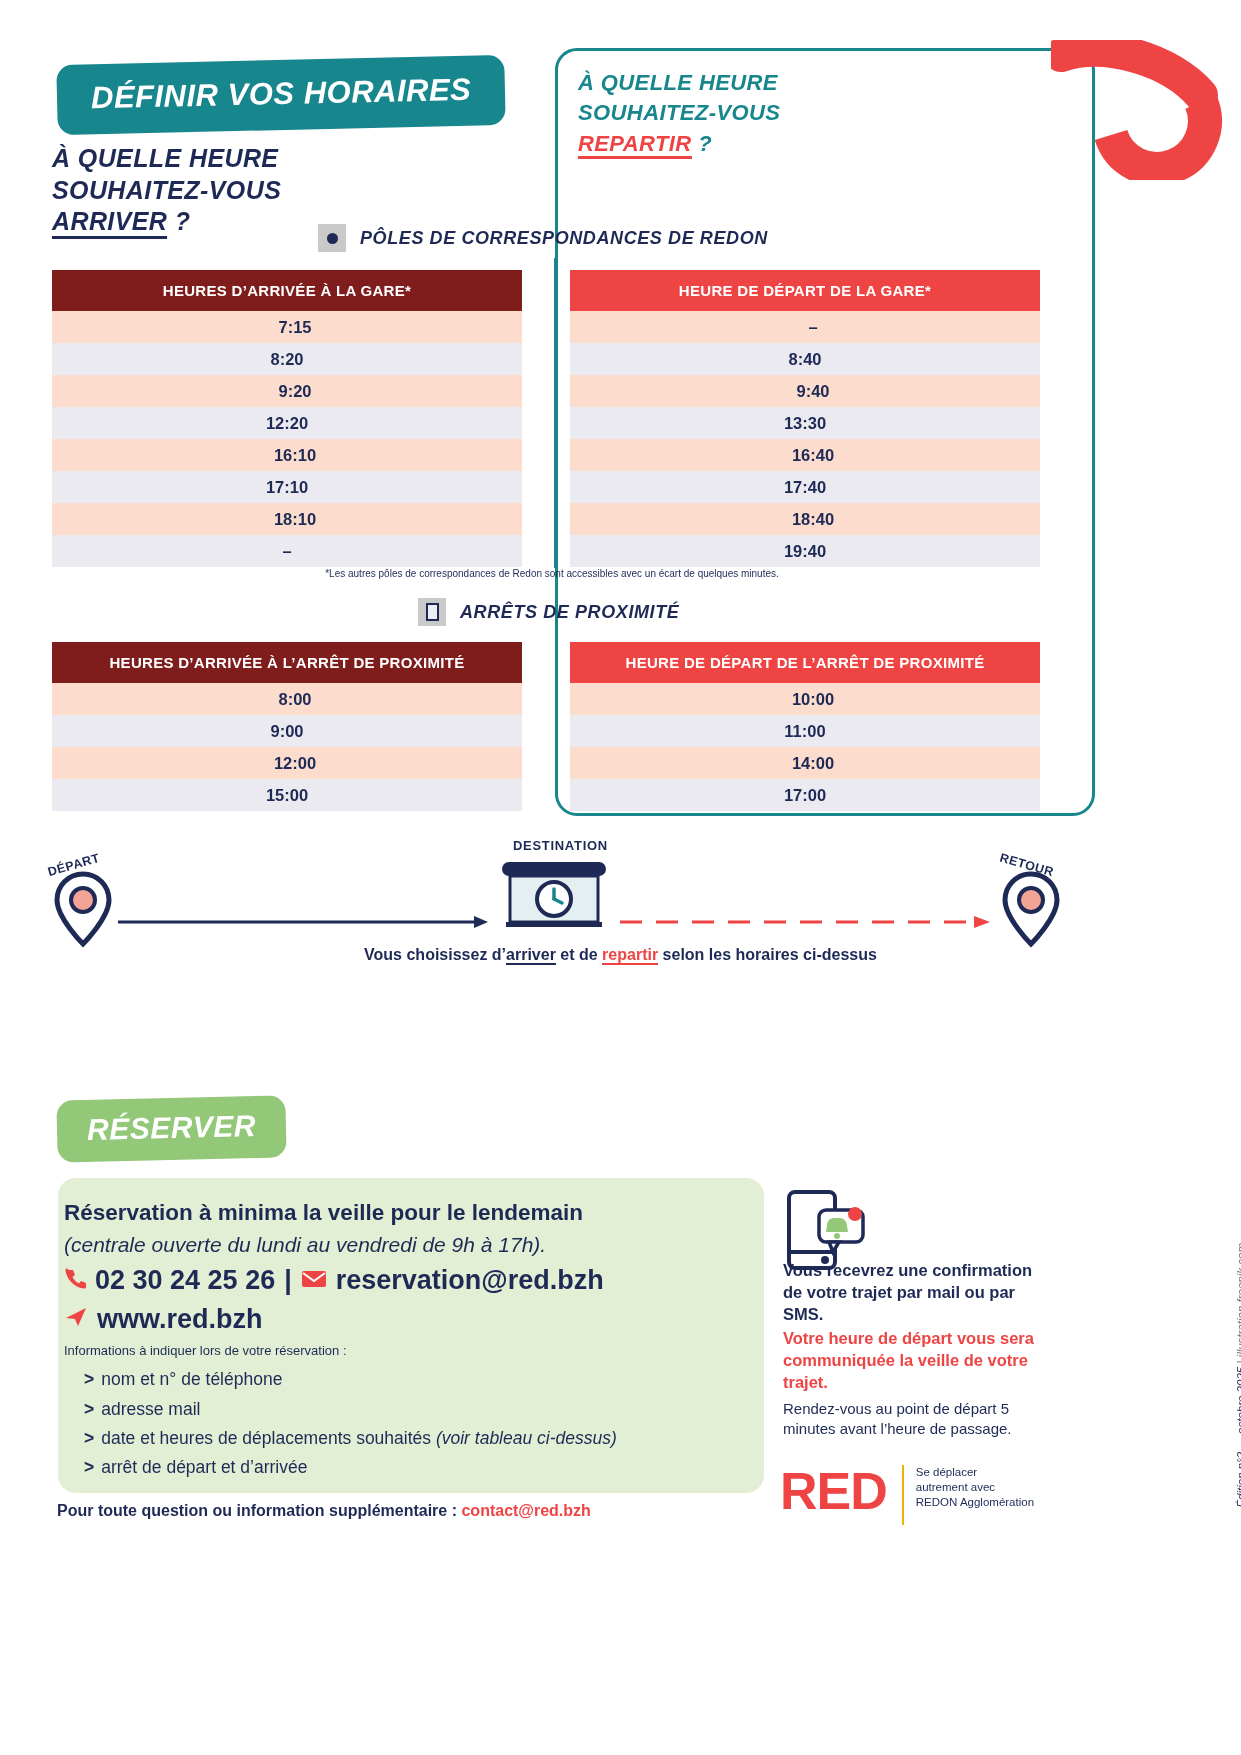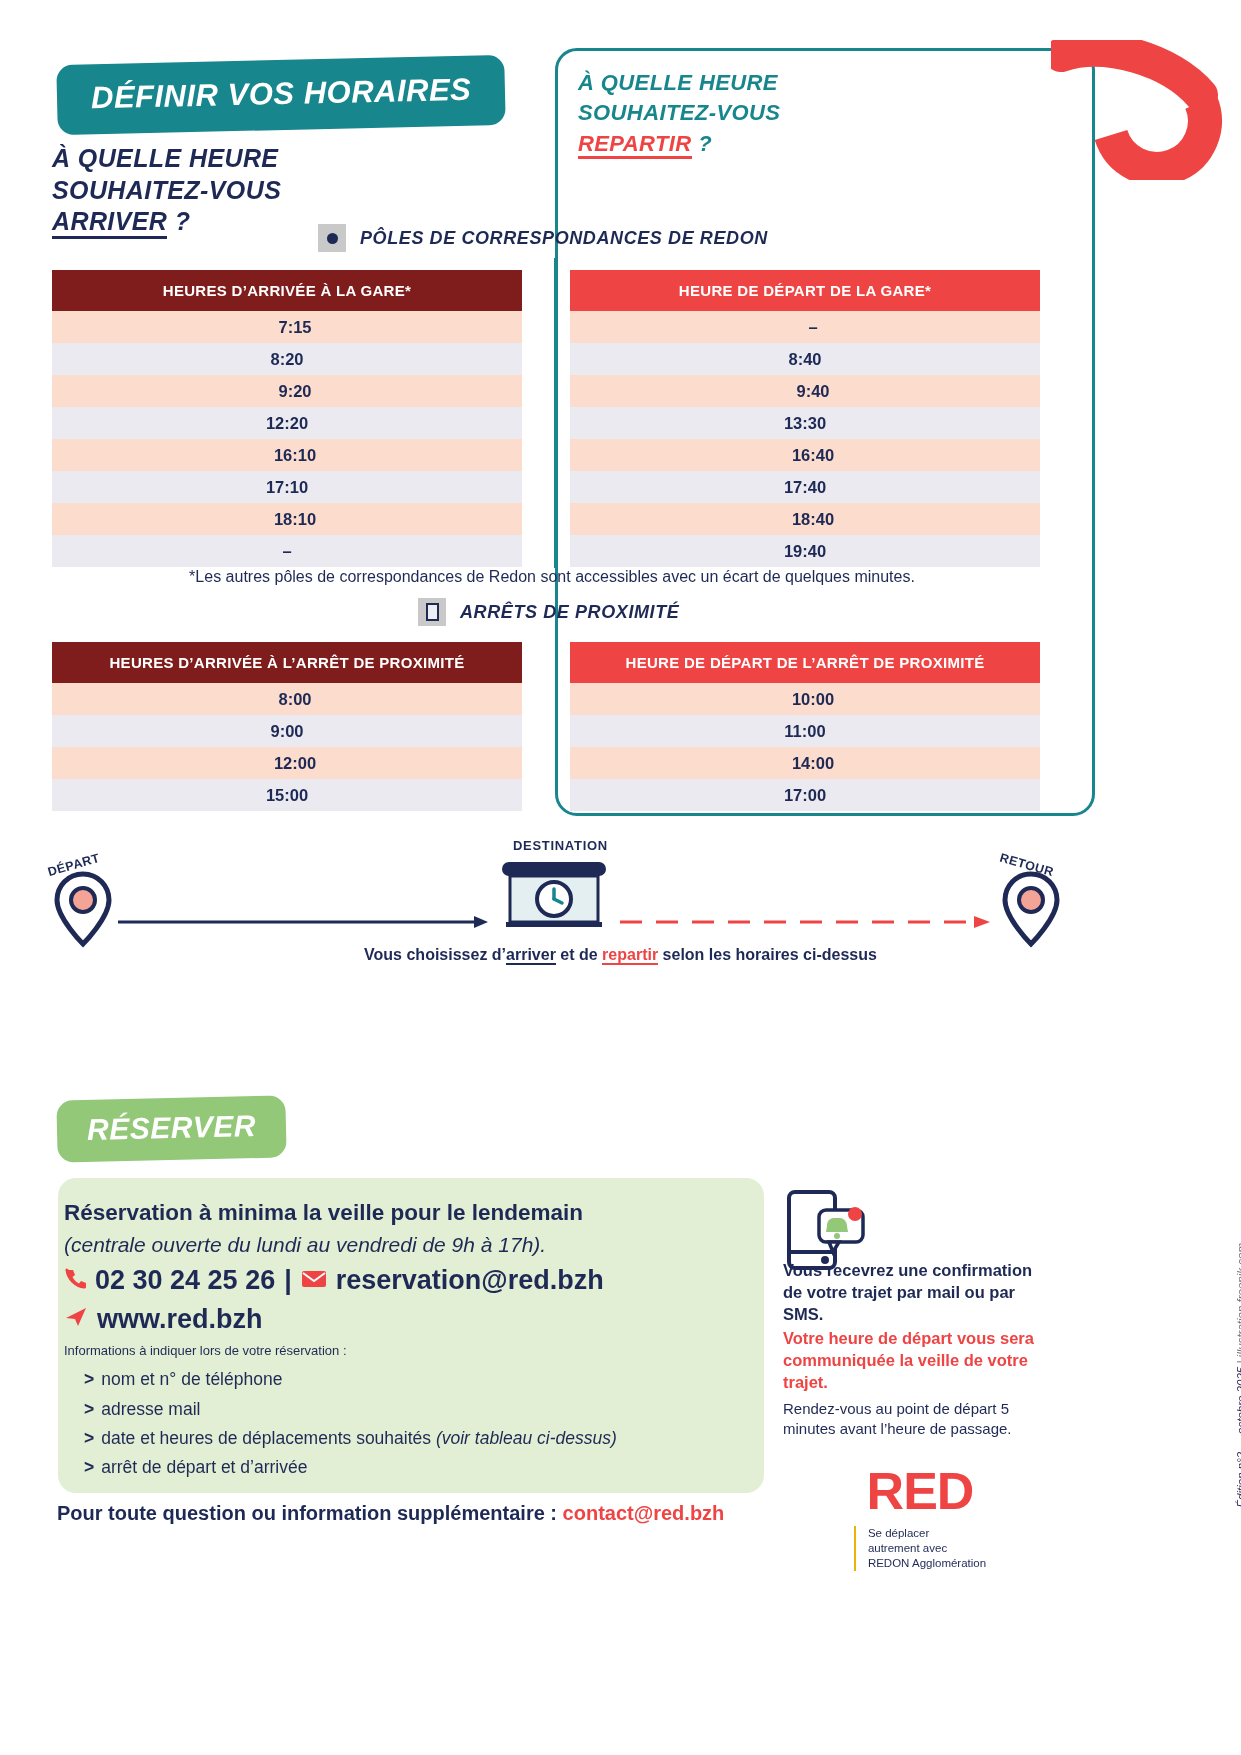--- a/index.html
+++ b/index.html
@@ -87,21 +87,21 @@
   #table-arrivee-gare{left:52px;top:270px;}
   #table-depart-gare{left:570px;top:270px;}
   #table-arrivee-prox{left:52px;top:642px;border-radius:7px;}
   #table-depart-prox{left:570px;top:642px;}
 
   
   #divider-1{position:absolute;left:554px;top:258px;width:4px;height:310px;background:#17868d;}
 
   #footnote{
     position:absolute;left:52px;top:568px;width:1000px;
-    text-align:center;font-size:16px;color:#1e2a55;font-weight:normal;
+    text-align:center;font-size:10px;color:#1e2a55;font-weight:normal;
   }
 
   
   #journey{position:absolute;left:0px;top:838px;width:1241px;height:140px;}
 
   .pin{position:absolute;width:62px;height:78px;}
   #pin-depart{left:52px;top:32px;}
   #pin-retour{left:1000px;top:32px;}
 
   .pin-caption{
@@ -166,41 +166,41 @@
   }
   .bullet .chev{color:#1e2a55;font-weight:bold;margin-right:7px;}
   .bullet .it{font-style:italic;}
   #bullet-1{top:1369px;}
   #bullet-2{top:1399px;}
   #bullet-3{top:1428px;}
   #bullet-4{top:1457px;}
 
   #question-line{
     position:absolute;left:57px;top:1502px;
-    font-size:20px;font-weight:bold;color:#1e2a55;
+    font-size:16px;font-weight:bold;color:#1e2a55;
   }
   #question-line .mail{color:#ef4444;}
 
   
   #phone-illu{position:absolute;left:785px;top:1186px;width:90px;height:88px;}
   #confirm-text{
     position:absolute;left:783px;top:1260px;width:270px;
     font-size:16.5px;font-weight:bold;color:#1e2a55;line-height:1.33;
   }
   #confirm-red{
     position:absolute;left:783px;top:1328px;width:270px;
     font-size:16.5px;font-weight:bold;color:#ef4444;line-height:1.33;
   }
   #rdv-text{
     position:absolute;left:783px;top:1399px;width:275px;
     font-size:15px;color:#1e2a55;line-height:1.35;
   }
 
   
-  #red-logo{position:absolute;left:780px;top:1465px;width:280px;height:60px;display:flex;align-items:center;gap:9px;flex-direction:column;}
+  #red-logo{position:absolute;left:780px;top:1465px;width:280px;height:60px;display:flex;gap:15px;}
   #red-wordmark{font-size:52px;font-weight:bold;color:#ef4444;letter-spacing:-1px;line-height:1;}
   #red-tagline{
     border-left:2px solid #eab308;padding-left:12px;
     font-size:11.5px;color:#1e2a55;line-height:1.3;
   }
 
   
   #edition-note{
     position:absolute;right:6px;top:1243px;
     transform:rotate(-90deg);transform-origin:100% 0;

